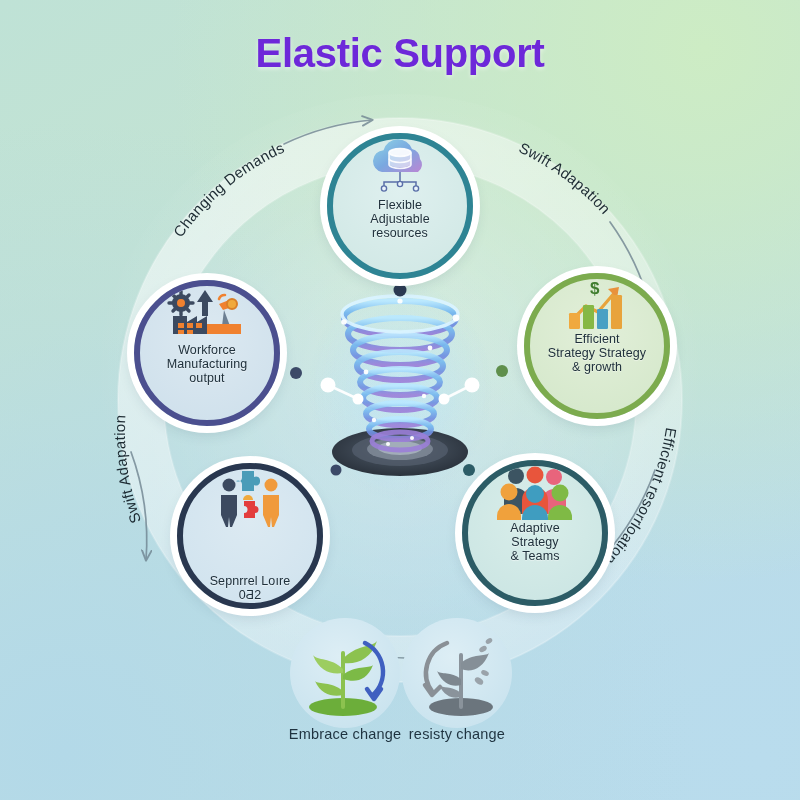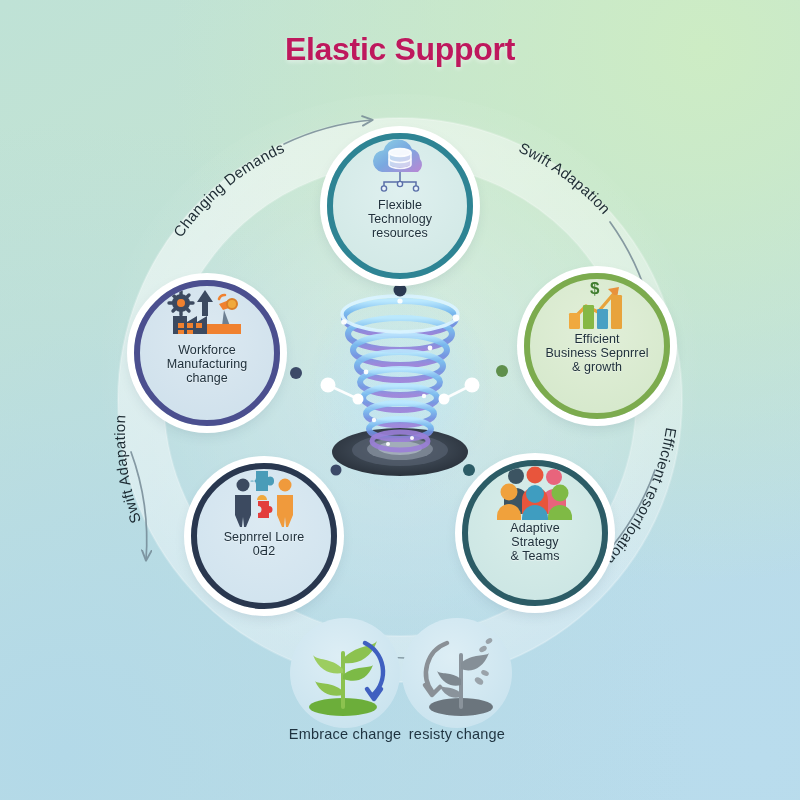--- a/index.html
+++ b/index.html
@@ -38,22 +38,22 @@
     padding:0 6px;
     text-shadow:0 1px 1px rgba(255,255,255,.55);
   }
 
   #node-tech   { left:327px; top:133px;  width:146px; height:146px;
                  border:6px solid #2e8494; background:radial-gradient(circle at 50% 38%,#dff0ef,#cfe7e4); }
   #node-biz    { left:524px; top:273px;  width:146px; height:146px;
                  border:6px solid #7cab4e; background:radial-gradient(circle at 50% 38%,#e2efd9,#d3e7c9); }
   #node-team   { left:462px; top:460px;  width:146px; height:146px;
                  border:6px solid #2c5c66; background:radial-gradient(circle at 50% 38%,#d9eeea,#c9e4e2); }
-  #node-struct { left:191px; top:463px;  width:146px; height:146px;
-                 border:6px solid #29374f; background:radial-gradient(circle at 50% 38%,#dceaf2,#cfe2ee); }
+  #node-struct { left:177px; top:463px;  width:146px; height:146px;
+                 border:6px solid #29374f; background:radial-gradient(circle at 50% 38%,#dceaf2,#cfe2ee);gap:44px; }
   #node-mfg    { left:134px; top:280px;  width:146px; height:146px;
                  border:6px solid #4b4f8f; background:radial-gradient(circle at 50% 38%,#dce9f1,#cddfeb); }
 
   
   .plant {
     position:absolute; width:110px; height:110px; border-radius:50%;
     display:flex; align-items:center; justify-content:center;
     background:radial-gradient(circle at 45% 35%, #ddeef5 0%, #cbe4ef 75%, #c3dfec 100%);
   }
   #plant-embrace { left:290px; top:618px; }
@@ -62,21 +62,21 @@
     position:absolute; width:160px; text-align:center;
     font-size:14.5px; color:#1f3340; letter-spacing:.2px;
   }
   #cap-embrace { left:265px; top:726px; }
   #cap-resist  { left:377px; top:726px; }
 
   
   #title {
     position:absolute; left:0; right:0; top:31px;
     text-align:center;
-    font-size:32px; font-weight:bold; color:#be185d;
+    font-size:40px; font-weight:bold; color:#6d28d9;
     letter-spacing:-.3px;
     text-shadow:0 2px 4px rgba(255,255,255,.5);
   }
 
   .arc-label { font-size:15px; fill:#1d2b33; letter-spacing:.3px; font-weight:500;
                font-family:"Liberation Sans", sans-serif; }
 </style>
 </head>
 <body>
 
@@ -226,40 +226,40 @@
         </g>
         <g fill="#e9f3fb" stroke="#5a6fa8" stroke-width="1.4">
           <circle cx="20" cy="49.5" r="2.6"></circle>
             <circle cx="36" cy="45" r="2.6"></circle>
             <circle cx="52" cy="49.5" r="2.6"></circle>
         </g>
       </svg>
     </div>
     <div class="lbl">
       <span>Flexible</span><br>
-      <span>Technology</span><br>
+      <span>Adjustable</span><br>
       <span>resources</span>
     </div>
   </div>
 
   <div class="node" id="node-biz">
     <div class="ic">
       <svg width="74" height="52" viewBox="0 0 74 52">
         <text x="30" y="15" font-size="17" font-weight="bold" fill="#3f7d2e" font-family="Liberation Sans, sans-serif">$</text>
         <path d="M12 41 L26 27 L38 33 L56 12" fill="none" stroke="#e8a33c" stroke-width="3.2" stroke-linecap="round" stroke-linejoin="round"></path>
         <path d="M48 10 L59 8 L57 19 z" fill="#e8923c"></path>
         <rect x="9" y="34" width="11" height="16" rx="1.2" fill="#f0a93f"></rect>
         <rect x="23" y="26" width="11" height="24" rx="1.2" fill="#86b845"></rect>
         <rect x="37" y="30" width="11" height="20" rx="1.2" fill="#49a0c4"></rect>
         <rect x="51" y="16" width="11" height="34" rx="1.2" fill="#e8a33c"></rect>
       </svg>
     </div>
     <div class="lbl">
       <span>Efficient</span><br>
-      <span>Business Sepnrrel</span><br>
+      <span>Strategy Strategy</span><br>
       <span>&amp; growth</span>
     </div>
   </div>
 
   <div class="node" id="node-team">
     <div class="ic">
       <svg width="76" height="54" viewBox="0 0 76 54">
         <g>
           <circle cx="19" cy="10" r="8" fill="#3c5462"></circle>
           <path d="M7 34 a12 12 0 0 1 24 0 v14 h-24z" fill="#3c5462"></path>
@@ -323,21 +323,21 @@
           <rect x="29" y="37" width="6" height="5"></rect>
             <rect x="11" y="44" width="6" height="4"></rect>
           <rect x="20" y="44" width="6" height="4"></rect>
         </g>
         <rect x="40" y="38" width="34" height="10" fill="#f0812f"></rect>
       </svg>
     </div>
     <div class="lbl">
       <span>Workforce</span><br>
       <span>Manufacturing</span><br>
-      <span>change</span>
+      <span>output</span>
     </div>
   </div>
 
   <div class="plant" id="plant-embrace">
     <svg width="100" height="100" viewBox="0 0 100 100">
       <ellipse cx="48" cy="84" rx="34" ry="9" fill="#6cae3a"></ellipse>
       <path d="M48 84 V30" stroke="#8cc24f" stroke-width="4" fill="none" stroke-linecap="round"></path>
       <path d="M48 36 C60 22 78 24 82 18 C76 36 62 42 48 40z" fill="#8cc24f"></path>
       <path d="M48 52 C60 42 74 46 78 42 C72 58 60 60 48 56z" fill="#7cba46"></path>
       <path d="M48 46 C36 34 22 38 18 32 C24 48 36 52 48 50z" fill="#9ccd60"></path>

